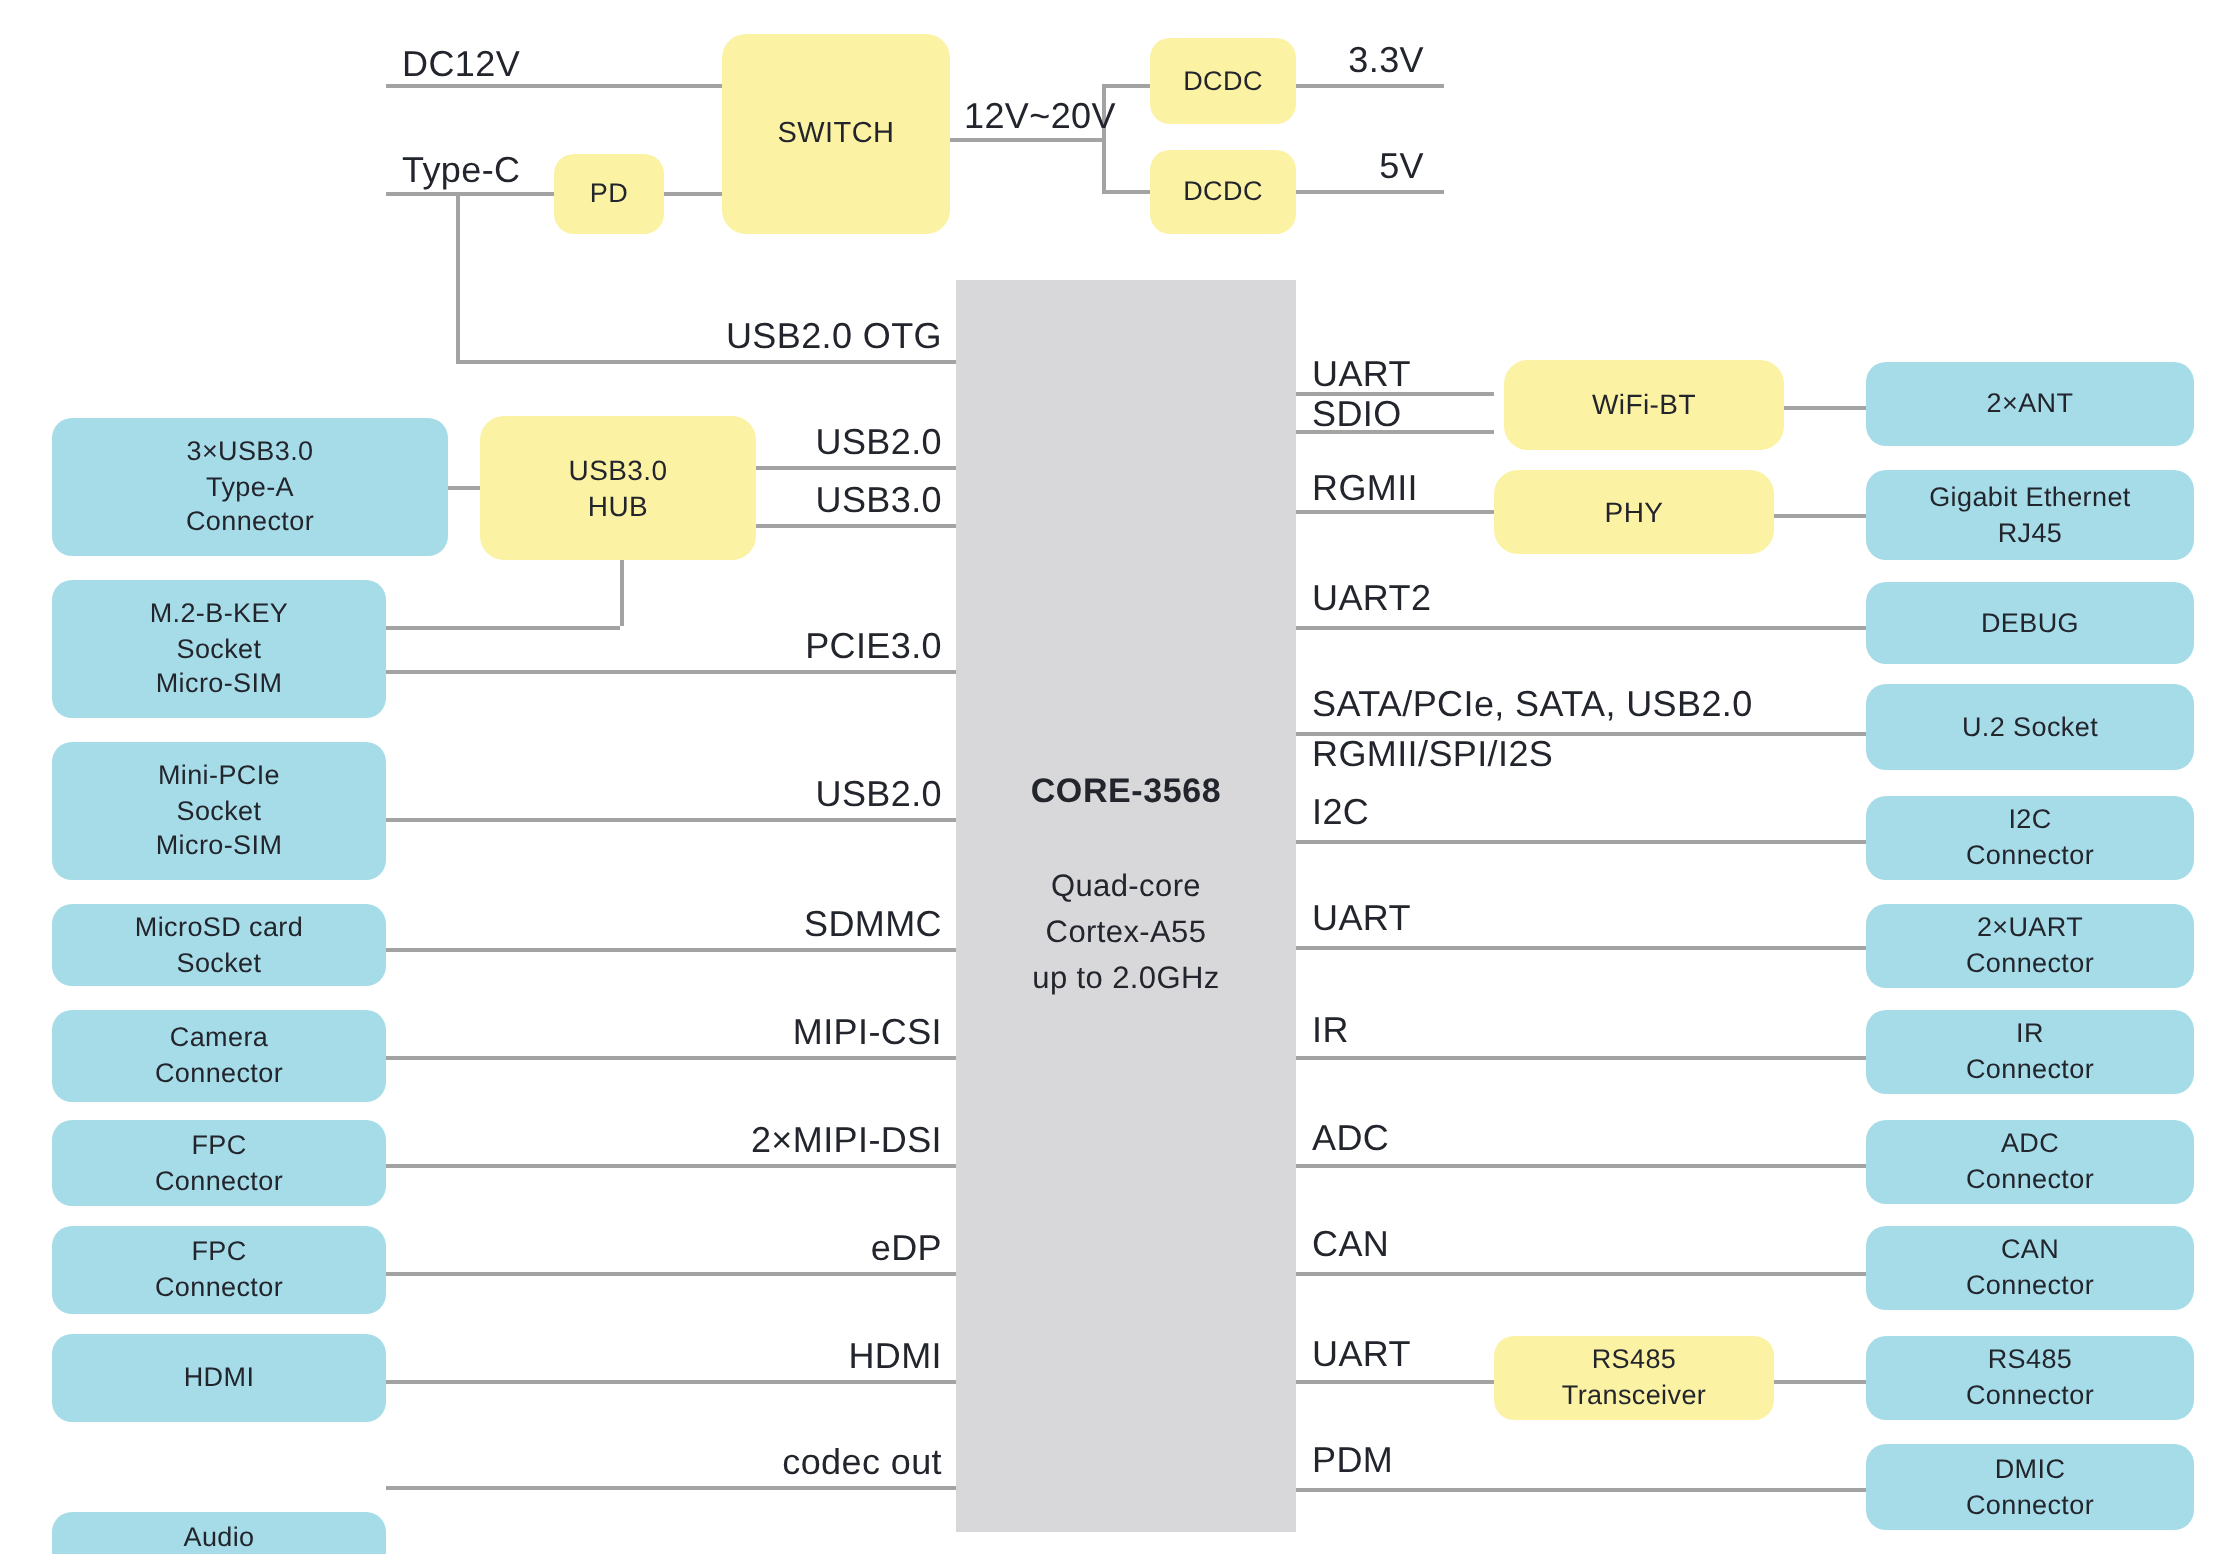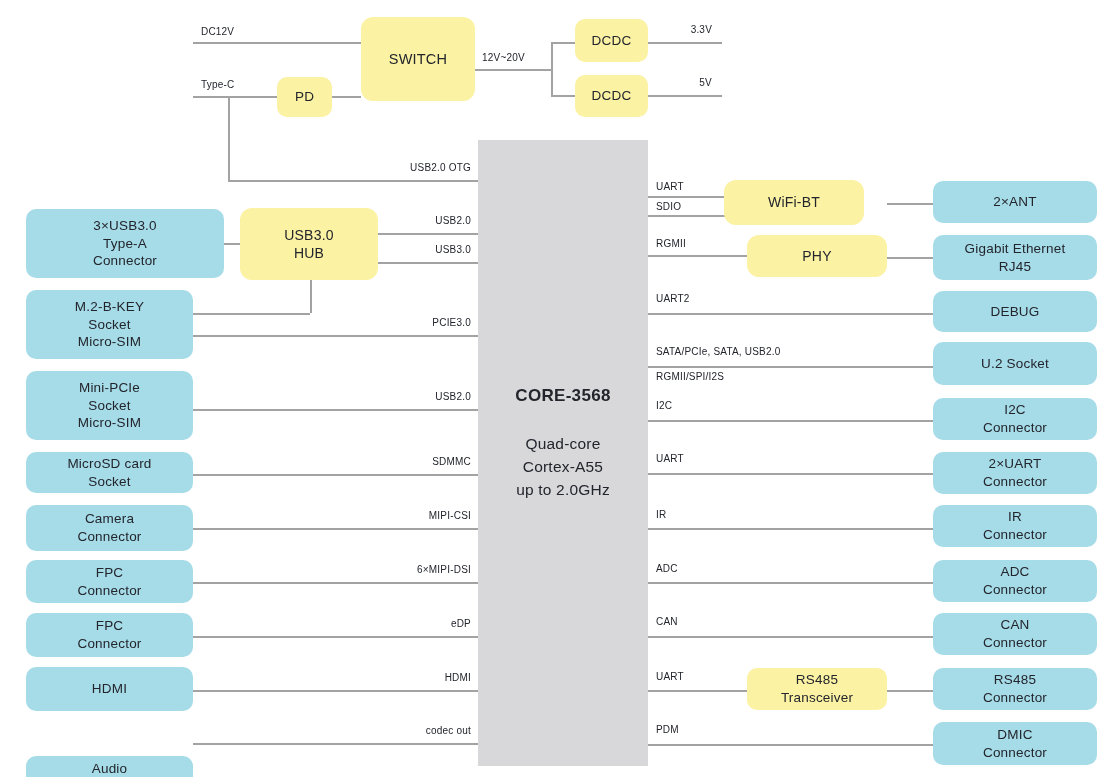--- a/index.html
+++ b/index.html
@@ -11,21 +11,21 @@
   .yellow{background:var(--yellow,#fbf2a3);border-radius:10px}
   .big{border-radius:12px;font-size:14.5px}
   .mid{font-size:14px;border-radius:12px}
   .core{background:var(--gray,#d8d8da);border-radius:0}
   .core-title{position:absolute;top:245px;left:0;width:100%;text-align:center;font-weight:bold;
               font-size:17px;letter-spacing:.3px}
   .core-sub{position:absolute;top:292px;left:0;width:100%;text-align:center;font-size:15.5px;
             line-height:23px;white-space:pre-line;letter-spacing:.2px}
   .hl{position:absolute;height:1.5px;background:var(--line,#a3a3a3)}
   .vl{position:absolute;width:1.5px;background:var(--line,#a3a3a3)}
-  .lbl{position:absolute;font-size:10px;letter-spacing:.2px;white-space:nowrap;line-height:16px}
+  .lbl{position:absolute;font-size:18px;letter-spacing:.2px;white-space:nowrap;line-height:16px}
   .ra{text-align:right}
 </style>
 </head>
 <body>
 
 <div class="stage">
 
   <div class="hl" style="left:193px;top:42px;width:168px"></div>
   <div class="hl" style="left:193px;top:96px;width:84px"></div>
   <div class="hl" style="left:332px;top:96px;width:29px"></div>
@@ -62,21 +62,21 @@
   <div class="hl" style="left:648px;top:420px;width:285px"></div>
   <div class="hl" style="left:648px;top:473px;width:285px"></div>
   <div class="hl" style="left:648px;top:528px;width:285px"></div>
   <div class="hl" style="left:648px;top:582px;width:285px"></div>
   <div class="hl" style="left:648px;top:636px;width:285px"></div>
   <div class="hl" style="left:648px;top:690px;width:99px"></div>
   <div class="hl" style="left:887px;top:690px;width:46px"></div>
   <div class="hl" style="left:648px;top:744px;width:285px"></div>
 
   <div class="box yellow" style="left:277px;top:77px;width:55px;height:40px">PD</div>
-  <div class="box yellow big" style="left:361px;top:17px;width:114px;height:84px">SWITCH</div>
+  <div class="box yellow big" style="left:361px;top:17px;width:114px;height:100px">SWITCH</div>
   <div class="box yellow" style="left:575px;top:19px;width:73px;height:43px">DCDC</div>
   <div class="box yellow" style="left:575px;top:75px;width:73px;height:42px">DCDC</div>
 
   <div class="box core" style="left:478px;top:140px;width:170px;height:626px">
     <div class="core-title">CORE-3568</div>
     <div class="core-sub">Quad-core
 Cortex-A55
 up to 2.0GHz</div>
   </div>
 
@@ -96,21 +96,21 @@
   <div class="box blue" style="left:26px;top:505px;width:167px;height:46px">Camera
 Connector</div>
   <div class="box blue" style="left:26px;top:560px;width:167px;height:43px">FPC
 Connector</div>
   <div class="box blue" style="left:26px;top:613px;width:167px;height:44px">FPC
 Connector</div>
   <div class="box blue" style="left:26px;top:667px;width:167px;height:44px">HDMI</div>
   <div class="box blue" style="left:26px;top:756px;width:167px;height:43px">Audio
 Connector</div>
 
-  <div class="box yellow mid" style="left:724px;top:180px;width:140px;height:45px">WiFi-BT</div>
+  <div class="box yellow mid" style="left:752px;top:180px;width:140px;height:45px">WiFi-BT</div>
   <div class="box yellow mid" style="left:747px;top:235px;width:140px;height:42px">PHY</div>
   <div class="box yellow" style="left:747px;top:668px;width:140px;height:42px">RS485
 Transceiver</div>
 
   <div class="box blue" style="left:933px;top:181px;width:164px;height:42px">2×ANT</div>
   <div class="box blue" style="left:933px;top:235px;width:164px;height:45px">Gigabit Ethernet
 RJ45</div>
   <div class="box blue" style="left:933px;top:291px;width:164px;height:41px">DEBUG</div>
   <div class="box blue" style="left:933px;top:342px;width:164px;height:43px">U.2 Socket</div>
   <div class="box blue" style="left:933px;top:398px;width:164px;height:42px">I2C
@@ -134,21 +134,21 @@
   <div class="lbl ra" style="right:400px;top:22px">3.3V</div>
   <div class="lbl ra" style="right:400px;top:75px">5V</div>
 
   <div class="lbl ra" style="right:641px;top:160px">USB2.0 OTG</div>
   <div class="lbl ra" style="right:641px;top:213px">USB2.0</div>
   <div class="lbl ra" style="right:641px;top:242px">USB3.0</div>
   <div class="lbl ra" style="right:641px;top:315px">PCIE3.0</div>
   <div class="lbl ra" style="right:641px;top:389px">USB2.0</div>
   <div class="lbl ra" style="right:641px;top:454px">SDMMC</div>
   <div class="lbl ra" style="right:641px;top:508px">MIPI-CSI</div>
-  <div class="lbl ra" style="right:641px;top:562px">6×MIPI-DSI</div>
+  <div class="lbl ra" style="right:641px;top:562px">2×MIPI-DSI</div>
   <div class="lbl ra" style="right:641px;top:616px">eDP</div>
   <div class="lbl ra" style="right:641px;top:670px">HDMI</div>
   <div class="lbl ra" style="right:641px;top:723px">codec out</div>
 
   <div class="lbl" style="left:656px;top:179px">UART</div>
   <div class="lbl" style="left:656px;top:199px">SDIO</div>
   <div class="lbl" style="left:656px;top:236px">RGMII</div>
   <div class="lbl" style="left:656px;top:291px">UART2</div>
   <div class="lbl" style="left:656px;top:344px">SATA/PCIe, SATA, USB2.0</div>
   <div class="lbl" style="left:656px;top:369px">RGMII/SPI/I2S</div>

